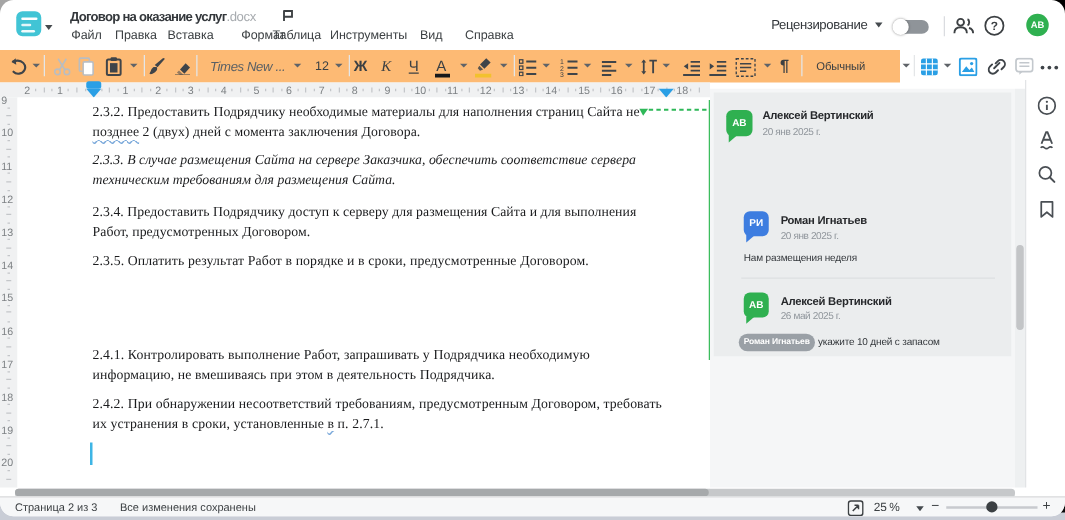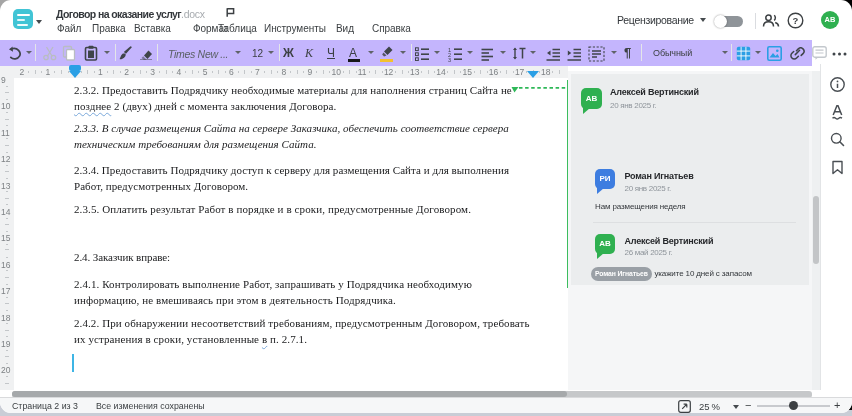--- a/index.html
+++ b/index.html
@@ -17,21 +17,21 @@
   .title{position:absolute;left:56px;top:8px;font-size:10.5px;font-weight:bold;color:#33373b;letter-spacing:-0.6px;}
   .title .ext{color:#a8acb0;font-weight:normal;letter-spacing:-0.3px;}
   .menu{position:absolute;top:23px;height:12px;font-size:10px;letter-spacing:-0.05px;color:#3c4043;}
   .rev{position:absolute;left:617px;top:14px;font-size:10.5px;letter-spacing:-0.3px;color:#33373b;}
   .rev-caret{position:absolute;left:700px;top:18px;width:0;height:0;border-left:3.5px solid transparent;border-right:3.5px solid transparent;border-top:4px solid #454a4e;}
   .toggle{position:absolute;left:716px;top:16px;width:27px;height:11px;border-radius:6px;background:#8f9499;}
   .toggle .knob{position:absolute;left:-2px;top:-1px;width:13px;height:13px;border-radius:50%;background:#fff;box-shadow:0 0 2px rgba(0,0,0,.45);}
   .hsep{position:absolute;left:755px;top:13px;width:1px;height:16px;background:#dadce0;}
   .avatar{position:absolute;left:821px;top:11px;width:18px;height:18px;border-radius:50%;background:#2fb050;color:#fff;font-size:7.5px;font-weight:bold;text-align:center;line-height:18px;}
   
-  .toolbar{position:absolute;left:0;top:40px;width:812px;height:26px;background:#c4b5fd;}
+  .toolbar{position:absolute;left:0;top:40px;width:720px;height:26px;background:#fdba74;}
   .tsep{position:absolute;top:4px;width:1px;height:17px;background:#e4e6e8;}
   .caret{position:absolute;width:0;height:0;border-left:3px solid transparent;border-right:3px solid transparent;border-top:3.5px solid #5f6368;top:11px;}
   .tb-txt{position:absolute;color:#3c4043;}
   
   .hruler{position:absolute;left:0;top:66px;width:568px;height:12px;background:#f0f1f2;font-size:8.5px;color:#7d8184;}
   .hruler .num{position:absolute;top:0.5px;}
   .hruler .tick{position:absolute;width:1px;background:#c3c6c9;}
   .vruler{position:absolute;left:0;top:78px;width:14px;height:312px;background:#f0f1f2;font-size:8.5px;color:#7d8184;}
   .vruler .num{position:absolute;left:2px;}
   .vruler .tick{position:absolute;height:1px;background:#c3c6c9;}
@@ -365,21 +365,20 @@
       <span class="tick" style="top:278.2px;width:4px;left:5px;"></span>
       <span class="tick" style="top:284.8px;width:2px;left:6px;"></span>
       <span class="tick" style="top:298.0px;width:2px;left:6px;"></span>
       <span class="tick" style="top:304.6px;width:4px;left:5px;"></span>
     </div>
   <div class="doc">
     <div class="p" style="top:4px;letter-spacing:0.067px;">2.3.2. Предоставить Подрядчику необходимые материалы для наполнения страниц Сайта не<br><span class="wavy">позднее</span> 2 (двух) дней с момента заключения Договора.</div>
     <div class="p" style="top:41.7px;letter-spacing:0.031px;font-style:italic;">2.3.3. В случае размещения Сайта на сервере Заказчика, обеспечить соответствие сервера<br>техническим требованиям для размещения Сайта.</div>
     <div class="p" style="top:84px;letter-spacing:0.051px;">2.3.4. Предоставить Подрядчику доступ к серверу для размещения Сайта и для выполнения<br>Работ, предусмотренных Договором.</div>
     <div class="p" style="top:122.7px;letter-spacing:0.104px;">2.3.5. Оплатить результат Работ в порядке и в сроки, предусмотренные Договором.</div>
-    <div class="p" style="top:170.6px;letter-spacing:-0.089px;">2.4. Заказчик вправе:</div>
     <div class="p" style="top:198.2px;letter-spacing:0.103px;">2.4.1. Контролировать выполнение Работ, запрашивать у Подрядчика необходимую<br>информацию, не вмешиваясь при этом в деятельность Подрядчика.</div>
     <div class="p" style="top:236.7px;letter-spacing:0.091px;">2.4.2. При обнаружении несоответствий требованиям, предусмотренным Договором, требовать<br>их устранения в сроки, установленные <span class="wavy">в</span> п. 2.7.1.</div>
     <div class="greenline"></div>
     <svg style="position:absolute;left:496px;top:8px" width="57" height="8" viewBox="0 0 57 8">
       <path d="M1.5 1 L8.5 1 L4.5 6.5 Z" fill="#2eb858"></path>
       <path d="M9 1.8 H57" stroke="#2eb858" stroke-width="1.7" stroke-dasharray="3.5 2.6" fill="none"></path>
     </svg>
     <div class="cursor"></div>
   </div>
   <div class="panel">

